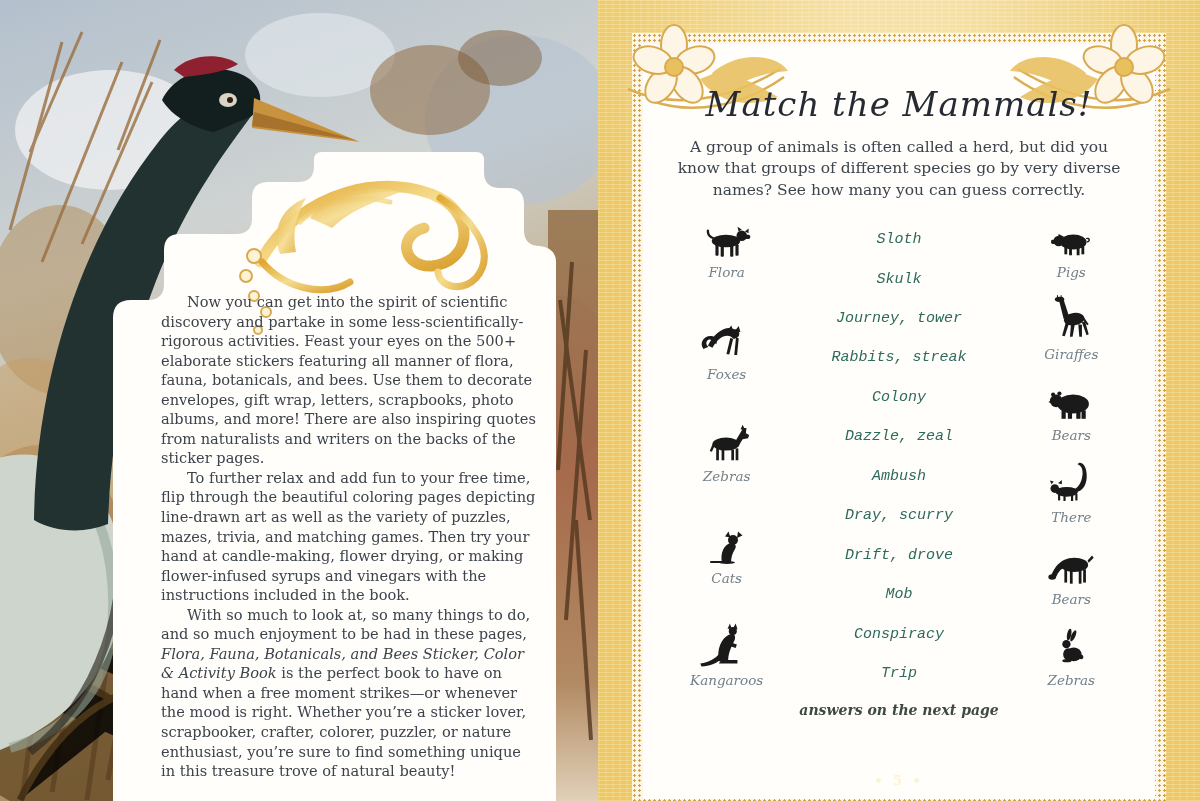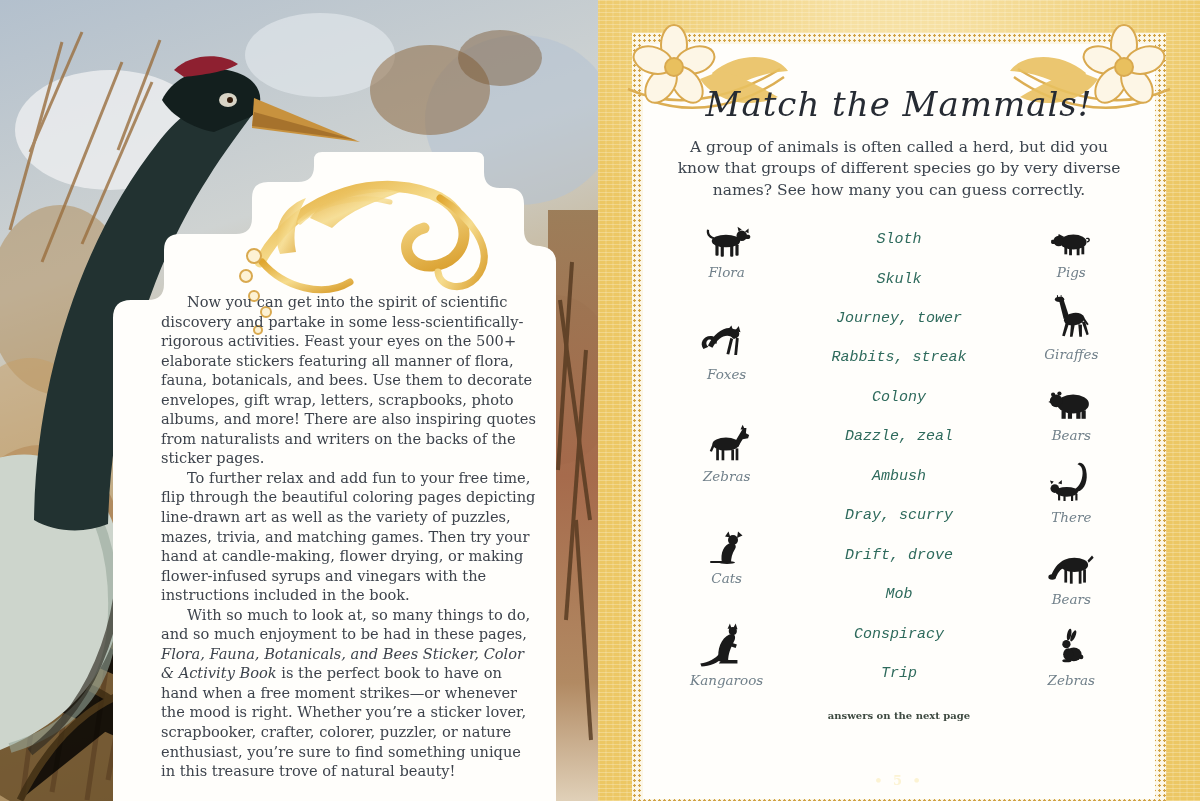--- a/index.html
+++ b/index.html
@@ -33,21 +33,21 @@
   .intro{margin:13px auto 0 auto;width:450px;text-align:center;font-size:15.5px;line-height:1.38;color:#3c444e;}
   .match{width:100%;height:474px;margin-top:13px;display:flex;justify-content:center;}
   .col{display:flex;flex-direction:column;justify-content:space-between;align-items:center;}
   .col-animals{width:168px;}
   .col-nouns{width:178px;padding:17px 0 6px 0;box-sizing:border-box;}
   .animal{display:flex;flex-direction:column;align-items:center;}
   .animal .glyph{height:46px;display:flex;align-items:flex-end;justify-content:center;}
   .animal svg{display:block;}
   .alabel{margin-top:4px;font-style:italic;font-size:13.5px;color:#71808a;}
   .noun{font-style:italic;font-size:15px;color:#2e6a5c;text-align:center;font-family:Liberation Mono, monospace;}
-  .footnote{margin-top:22px;font-weight:bold;font-size:10px;color:#3e4a41;}
+  .footnote{margin-top:14px;font-style:italic;font-weight:bold;font-size:14px;color:#3e4a41;}
   .pagenum{position:absolute;left:0;bottom:13px;width:100%;text-align:center;color:#fcf3d3;font-size:13px;font-weight:bold;letter-spacing:3px;}
   .ink{fill:#1a1a1a;}
 </style>
 </head>
 <body>
 
 <div class="spread">
 
   <div class="page page-left">
     <svg class="left-art" viewBox="0 0 598 801" aria-hidden="true">

